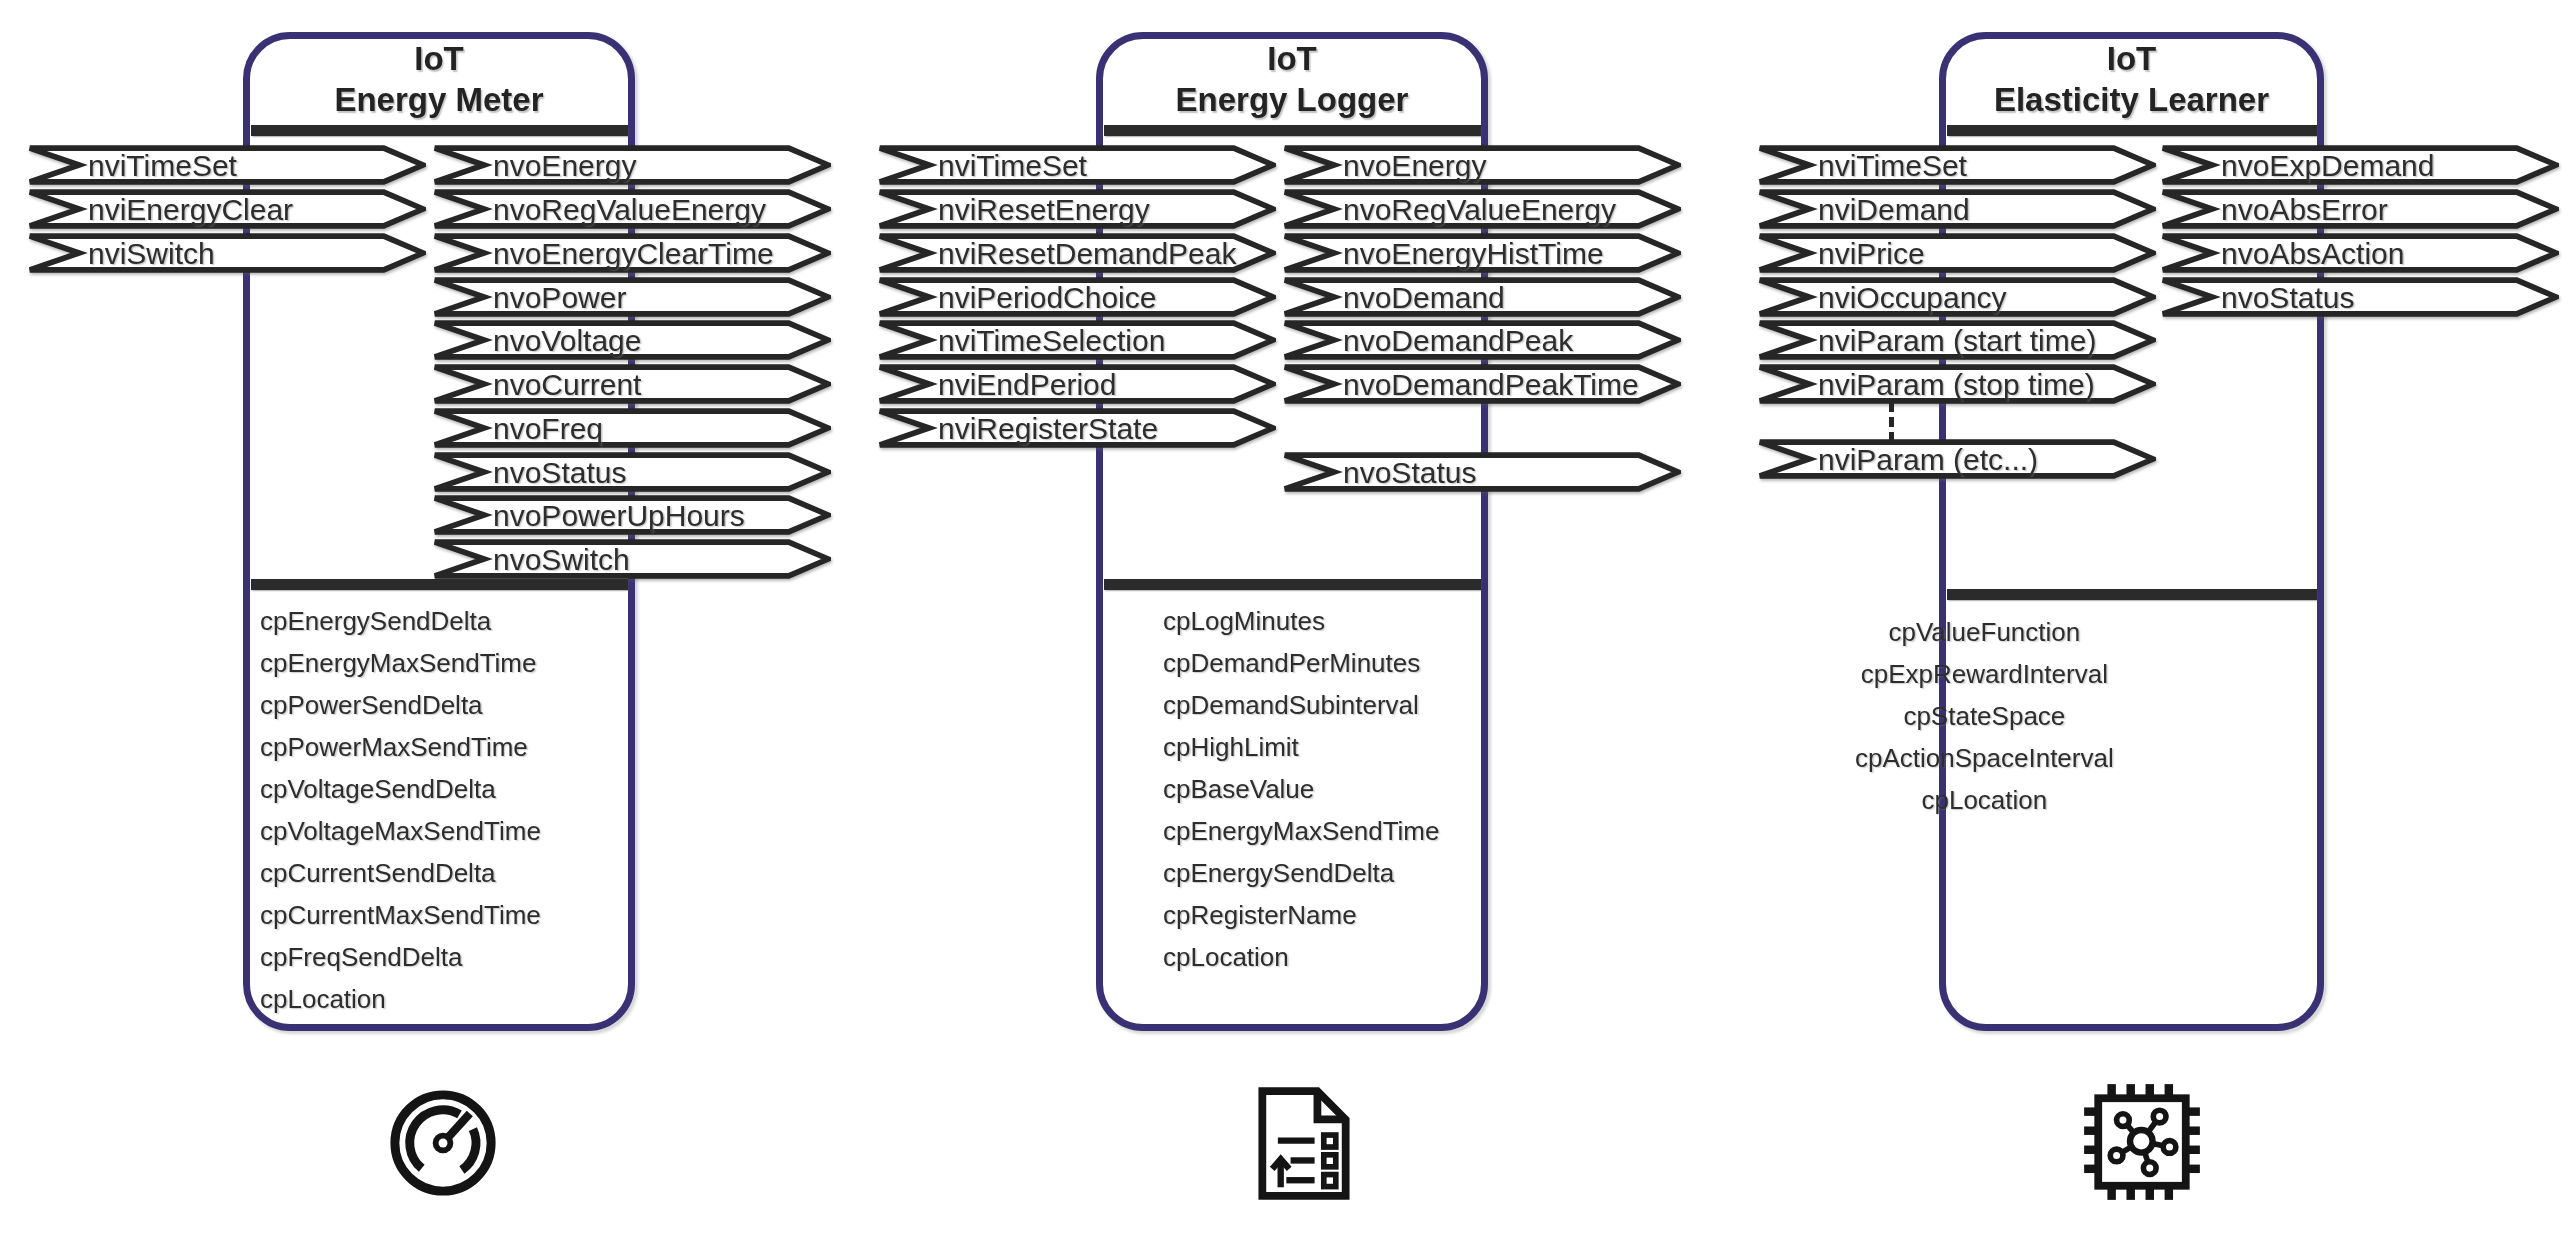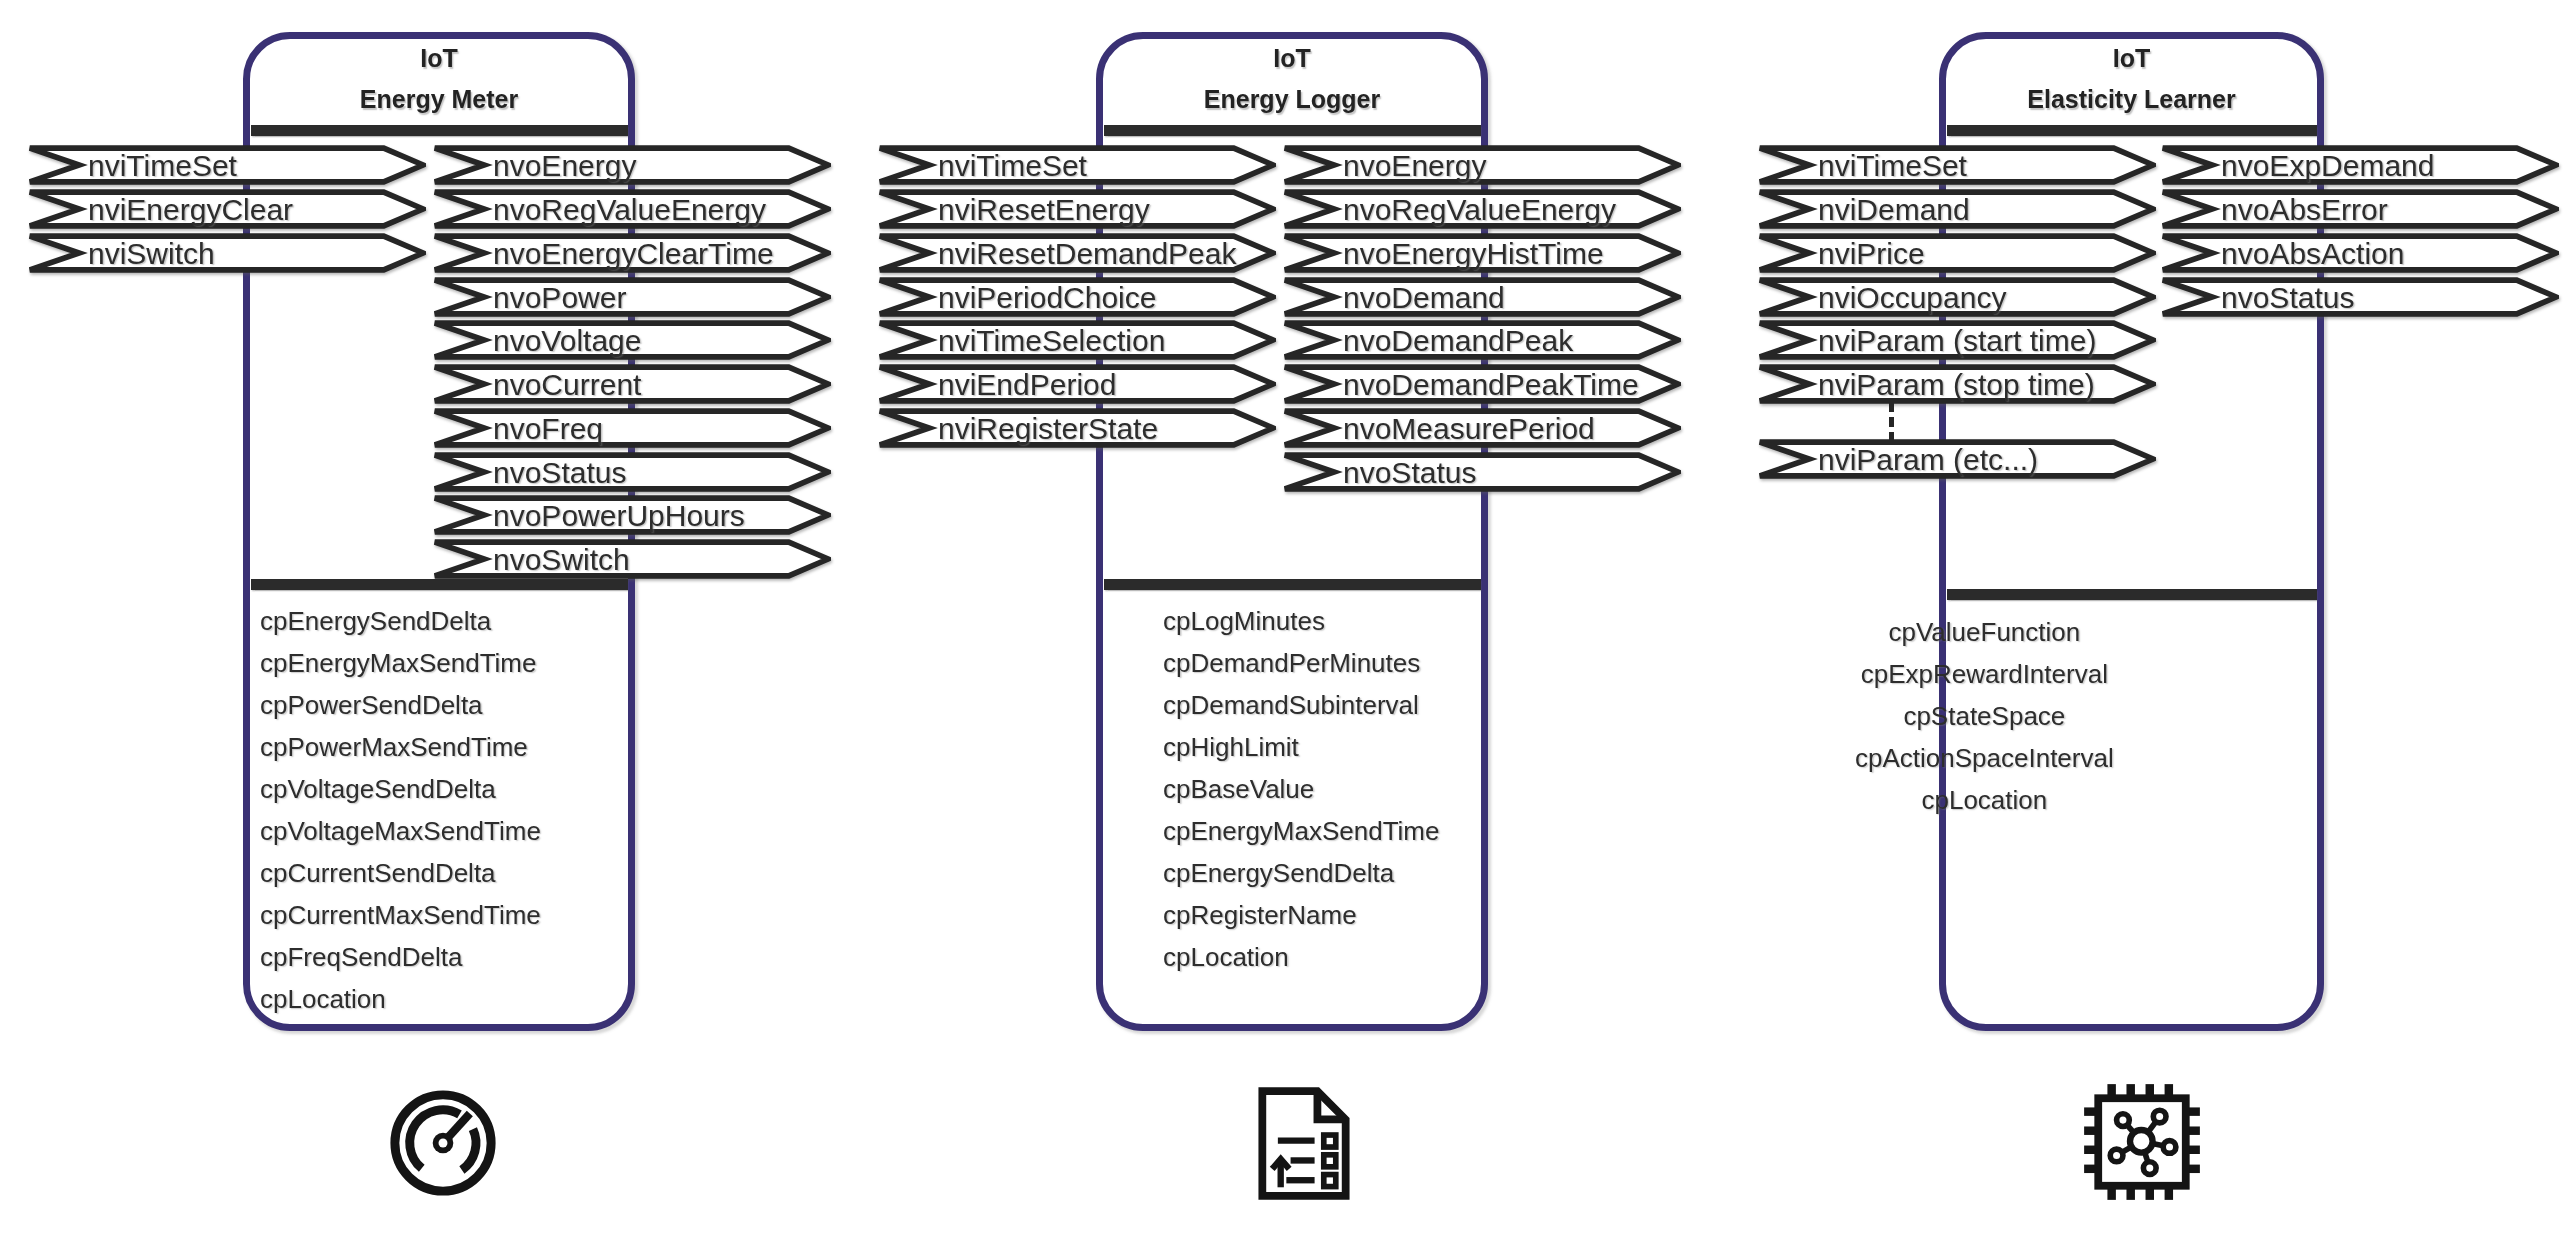--- a/index.html
+++ b/index.html
@@ -20,21 +20,21 @@
     border:7.8px solid #3a3174; border-radius:47px; background:#ffffff;
     box-shadow: 2.1px 2.8px 2.8px rgba(140,140,140,0.35);
   }
   .b1body { left:243px;  width:392px; }
   .b2body { left:1096px; width:392px; }
   .b3body { left:1939px; width:385px; }
 
   
   .htitle {
     position:absolute; top:38px; text-align:center;
-    font-weight:bold; font-size:25px; line-height:41px; color:#232323;
+    font-weight:bold; font-size:33px; line-height:41px; color:#232323;
     text-shadow: 1.4px 2.1px 1.4px rgba(120,120,120,0.45);
   }
   .t1 { left:243px;  width:392px; }
   .t2 { left:1096px; width:392px; }
   .t3 { left:1939px; width:385px; }
 
   .hsep { position:absolute; top:125px; height:10.6px; background:#2b2b2b;
           box-shadow: 1.4px 2.1px 1.4px rgba(120,120,120,0.5); }
   .s1 { left:251px;  width:377px; }
   .s2 { left:1104px; width:377px; }
@@ -273,26 +273,20 @@
         <svg class="ashape" width="399" height="40" viewBox="0 0 566 56">
           <path class="apath" d="M4,4 H506 L562,28 L506,52 H4 L74,28 Z"></path>
         </svg>
         <span class="alabel">nvoDemandPeak</span>
       </div>
     <div class="arrow" style="left:1282px;top:364px">
         <svg class="ashape" width="399" height="40" viewBox="0 0 566 56">
           <path class="apath" d="M4,4 H506 L562,28 L506,52 H4 L74,28 Z"></path>
         </svg>
         <span class="alabel">nvoDemandPeakTime</span>
-      </div>
-    <div class="arrow" style="left:1282px;top:408px">
-        <svg class="ashape" width="399" height="40" viewBox="0 0 566 56">
-          <path class="apath" d="M4,4 H506 L562,28 L506,52 H4 L74,28 Z"></path>
-        </svg>
-        <span class="alabel">nvoMeasurePeriod</span>
       </div>
     <div class="arrow" style="left:1282px;top:452px">
         <svg class="ashape" width="399" height="40" viewBox="0 0 566 56">
           <path class="apath" d="M4,4 H506 L562,28 L506,52 H4 L74,28 Z"></path>
         </svg>
         <span class="alabel">nvoStatus</span>
       </div>
 
     <div class="csep c2"></div>
     <div class="cplist cp2">

